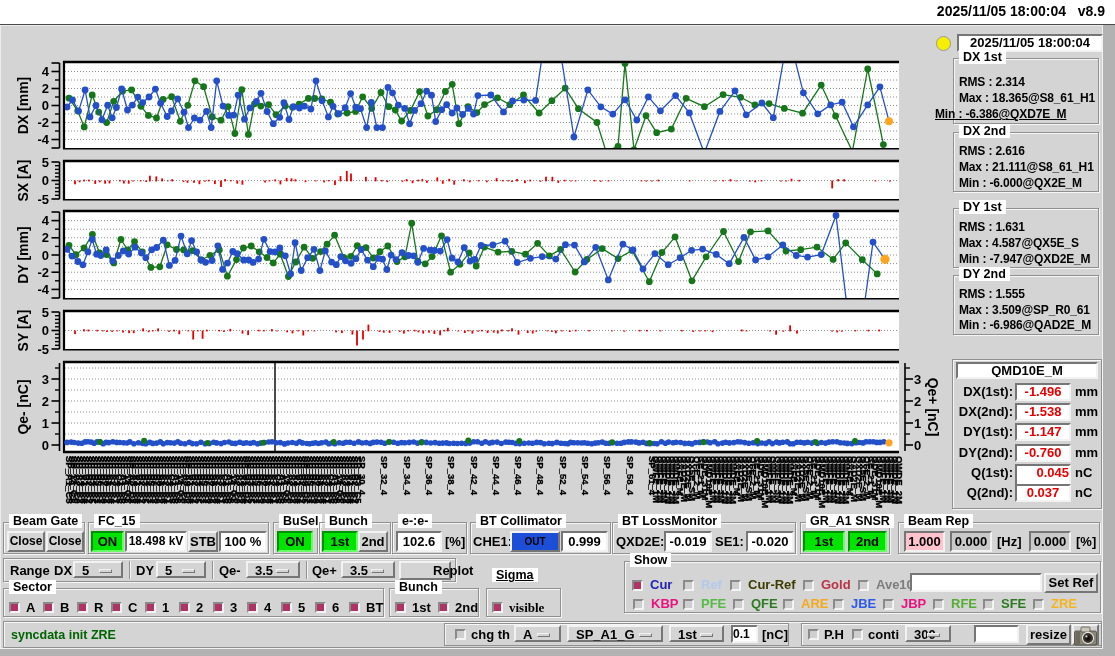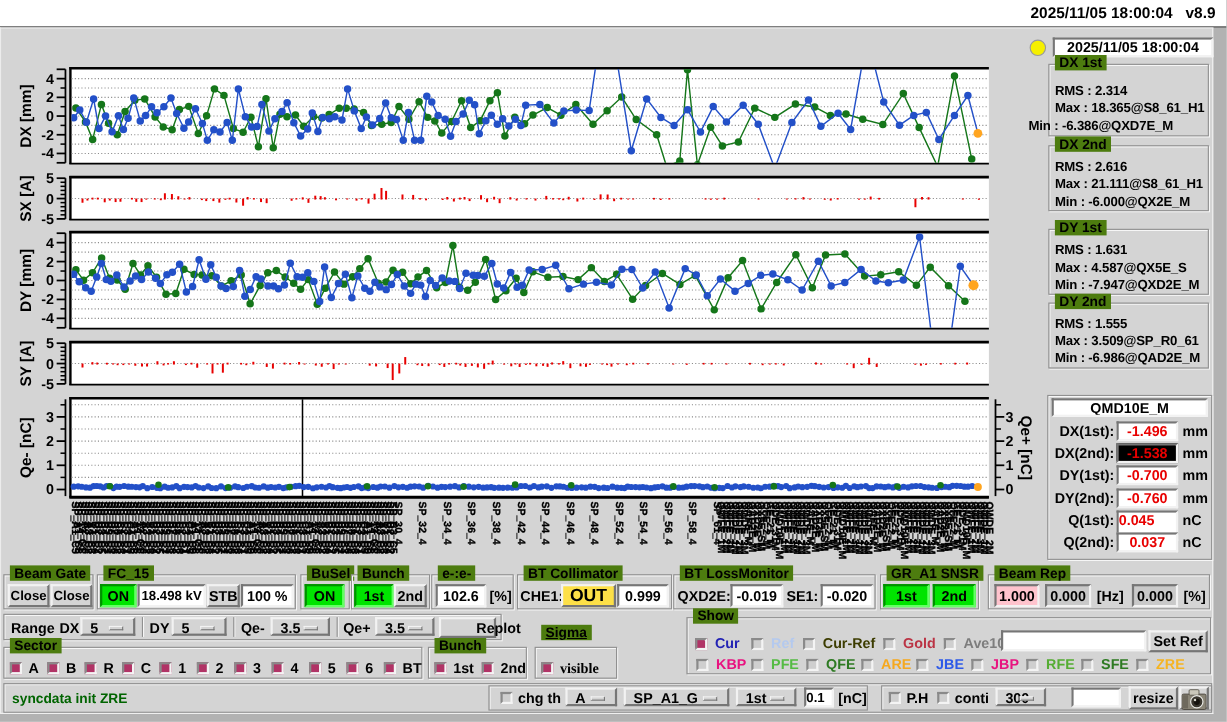--- a/index.html
+++ b/index.html
@@ -8,21 +8,21 @@
 #toptext { position:absolute; right:10px; top:3px; font-size:14px; font-weight:bold; }
 #sep { position:absolute; left:0; top:24px; width:1115px; height:1px; background:#4a4a4a; }
 #panel { position:absolute; left:0; top:25px; width:1103px; height:624px; background:#d4d4d4;
   border-top:1px solid #ececec; border-left:1px solid #ececec;
   border-right:1px solid #f2f2f2; border-bottom:1px solid #f2f2f2; }
 .btn { position:absolute; border:2px solid; border-color:#f2f2f2 #767676 #767676 #f2f2f2;
   font-weight:bold; text-align:center; color:#000; }
 .fld { position:absolute; border:2px solid; border-color:#767676 #f2f2f2 #f2f2f2 #767676;
   font-weight:bold; }
 .grp { position:absolute; border:1px solid #909090; box-shadow:1px 1px 0 #f6f6f6, inset 1px 1px 0 #f6f6f6; }
-.grplab { position:absolute; background:#4d7c0f; padding:0 4px; font-weight:bold; white-space:nowrap; }
+.grplab { position:absolute; background:#ffffff; padding:0 4px; font-weight:bold; white-space:nowrap; }
 .cb { position:absolute; border:2px solid; }
 .lab { position:absolute; white-space:nowrap; }
 .opt { position:absolute; border:2px solid; border-color:#f2f2f2 #767676 #767676 #f2f2f2;
   background:#d4d4d4; font-weight:bold; padding-left:7px; }
 .optbar { position:absolute; right:9px; top:6px; width:13px; height:4px; background:#d4d4d4;
   border:1.5px solid; border-color:#f2f2f2 #767676 #767676 #f2f2f2; }
 .vsep { position:absolute; width:2px; border-left:1px solid #909090; border-right:1px solid #f6f6f6; }
 
 </style></head><body>
 <div id="top"></div>
@@ -1191,21 +1191,21 @@
 <text transform="translate(890.9,455) rotate(90)" font-size="9.5" font-weight="bold" stroke="#000" stroke-width="0.35">QWDE_1M</text>
 <text transform="translate(895.0,455) rotate(90)" font-size="9.5" font-weight="bold" stroke="#000" stroke-width="0.35">QWDE_2M</text>
 </svg>
     </div>
     <div style="position:absolute;left:935px;top:10px;width:15px;height:15px;border-radius:50%;background:#f6f000;border:1px solid #999;"></div>
     <div class="fld" style="left:956px;top:8px;width:146px;height:18px;background:#fff;color:#000;font-size:13px;line-height:14px;text-align:center;white-space:nowrap;overflow:hidden;">2025/11/05 18:00:04</div>
     <div class="grp" style="left:952px;top:32px;width:146px;height:66px;"></div>
     <div class="grplab" style="left:958px;top:24px;font-size:12.5px;">DX 1st</div>
     <div class="lab" style="left:958px;top:48.7px;color:#000;font-size:12px;font-weight:bold;letter-spacing:-0.15px;">RMS :  2.314</div>
     <div class="lab" style="left:958px;top:65px;color:#000;font-size:12px;font-weight:bold;letter-spacing:-0.15px;">Max :  18.365@S8_61_H1</div>
-    <div class="lab" style="left:934px;top:81.3px;color:#000;font-size:12px;font-weight:bold;letter-spacing:-0.15px;"> Min :  -6.386@QXD7E_M</div>
+    <div class="lab" style="left:934px;top:81.3px;color:#000;font-size:12px;font-weight:bold;letter-spacing:-0.15px;text-decoration:underline;"> Min :  -6.386@QXD7E_M</div>
     <div class="grp" style="left:952px;top:106px;width:146px;height:60px;"></div>
     <div class="grplab" style="left:958px;top:98px;font-size:12.5px;">DX 2nd</div>
     <div class="lab" style="left:958px;top:117.80000000000001px;color:#000;font-size:12px;font-weight:bold;letter-spacing:-0.15px;">RMS :  2.616</div>
     <div class="lab" style="left:958px;top:133.9px;color:#000;font-size:12px;font-weight:bold;letter-spacing:-0.15px;">Max :  21.111@S8_61_H1</div>
     <div class="lab" style="left:958px;top:149.5px;color:#000;font-size:12px;font-weight:bold;letter-spacing:-0.15px;"> Min :  -6.000@QX2E_M</div>
     <div class="grp" style="left:952px;top:182px;width:146px;height:60px;"></div>
     <div class="grplab" style="left:958px;top:174px;font-size:12.5px;">DY 1st</div>
     <div class="lab" style="left:958px;top:194px;color:#000;font-size:12px;font-weight:bold;letter-spacing:-0.15px;">RMS :  1.631</div>
     <div class="lab" style="left:958px;top:210px;color:#000;font-size:12px;font-weight:bold;letter-spacing:-0.15px;">Max :  4.587@QX5E_S</div>
     <div class="lab" style="left:958px;top:225.5px;color:#000;font-size:12px;font-weight:bold;letter-spacing:-0.15px;"> Min :  -7.947@QXD2E_M</div>
@@ -1213,30 +1213,30 @@
     <div class="grplab" style="left:958px;top:241px;font-size:12.5px;">DY 2nd</div>
     <div class="lab" style="left:958px;top:261px;color:#000;font-size:12px;font-weight:bold;letter-spacing:-0.15px;">RMS :  1.555</div>
     <div class="lab" style="left:958px;top:276.5px;color:#000;font-size:12px;font-weight:bold;letter-spacing:-0.15px;">Max :  3.509@SP_R0_61</div>
     <div class="lab" style="left:958px;top:292.4px;color:#000;font-size:12px;font-weight:bold;letter-spacing:-0.15px;"> Min :  -6.986@QAD2E_M</div>
     <div class="grp" style="left:951px;top:333px;width:150px;height:150px;"></div>
     <div class="fld" style="left:955px;top:336px;width:142px;height:17px;background:#fff;color:#000;font-size:13px;line-height:13px;text-align:center;white-space:nowrap;overflow:hidden;">QMD10E_M</div>
     <div class="lab" style="left:955px;top:358px;color:#000;font-size:13px;font-weight:bold;width:57px;text-align:right;">DX(1st):</div>
     <div class="fld" style="left:1014px;top:357px;width:56px;height:18px;background:#fff;color:#e80000;font-size:13px;line-height:14px;text-align:center;white-space:nowrap;overflow:hidden;">-1.496</div>
     <div class="lab" style="left:1074px;top:358px;color:#000;font-size:13px;font-weight:bold;">mm</div>
     <div class="lab" style="left:955px;top:378.2px;color:#000;font-size:13px;font-weight:bold;width:57px;text-align:right;">DX(2nd):</div>
-    <div class="fld" style="left:1014px;top:377.2px;width:56px;height:18px;background:#000000;color:#e80000;font-size:13px;line-height:14px;text-align:center;white-space:nowrap;overflow:hidden;">-1.538</div>
+    <div class="fld" style="left:1014px;top:377.2px;width:56px;height:18px;background:#ffffff;color:#e80000;font-size:13px;line-height:14px;text-align:center;white-space:nowrap;overflow:hidden;">-1.538</div>
     <div class="lab" style="left:1074px;top:378.2px;color:#000;font-size:13px;font-weight:bold;">mm</div>
     <div class="lab" style="left:955px;top:398.4px;color:#000;font-size:13px;font-weight:bold;width:57px;text-align:right;">DY(1st):</div>
-    <div class="fld" style="left:1014px;top:397.4px;width:56px;height:18px;background:#fff;color:#e80000;font-size:13px;line-height:14px;text-align:center;white-space:nowrap;overflow:hidden;">-0.700</div>
+    <div class="fld" style="left:1014px;top:397.4px;width:56px;height:18px;background:#fff;color:#e80000;font-size:13px;line-height:14px;text-align:center;white-space:nowrap;overflow:hidden;">-1.147</div>
     <div class="lab" style="left:1074px;top:398.4px;color:#000;font-size:13px;font-weight:bold;">mm</div>
     <div class="lab" style="left:955px;top:418.59999999999997px;color:#000;font-size:13px;font-weight:bold;width:57px;text-align:right;">DY(2nd):</div>
     <div class="fld" style="left:1014px;top:417.59999999999997px;width:56px;height:18px;background:#fff;color:#e80000;font-size:13px;line-height:14px;text-align:center;white-space:nowrap;overflow:hidden;">-0.760</div>
     <div class="lab" style="left:1074px;top:418.59999999999997px;color:#000;font-size:13px;font-weight:bold;">mm</div>
     <div class="lab" style="left:955px;top:438.79999999999995px;color:#000;font-size:13px;font-weight:bold;width:57px;text-align:right;">Q(1st):</div>
-    <div class="fld" style="left:1014px;top:437.79999999999995px;width:56px;height:28px;background:#fff;color:#e80000;font-size:13px;line-height:14px;text-align:left;white-space:nowrap;overflow:hidden;">0.045</div>
+    <div class="fld" style="left:1014px;top:437.79999999999995px;width:56px;height:28px;background:#fff;color:#e80000;font-size:13px;line-height:14px;text-align:right;white-space:nowrap;overflow:hidden;">0.045</div>
     <div class="lab" style="left:1074px;top:438.79999999999995px;color:#000;font-size:13px;font-weight:bold;">nC</div>
     <div class="lab" style="left:955px;top:458.99999999999994px;color:#000;font-size:13px;font-weight:bold;width:57px;text-align:right;">Q(2nd):</div>
     <div class="fld" style="left:1014px;top:457.99999999999994px;width:56px;height:18px;background:#fff;color:#e80000;font-size:13px;line-height:14px;text-align:center;white-space:nowrap;overflow:hidden;">0.037</div>
     <div class="lab" style="left:1074px;top:458.99999999999994px;color:#000;font-size:13px;font-weight:bold;">nC</div>
     <div class="grp" style="left:2px;top:496px;width:82px;height:32px;"></div>
     <div class="grplab" style="left:8px;top:488px;font-size:12.5px;">Beam Gate</div>
     <div class="btn" style="left:6px;top:505px;width:38px;height:21px;background:#d4d4d4;font-size:12px;line-height:17px;">Close</div>
     <div class="btn" style="left:45px;top:505px;width:38px;height:21px;background:#d4d4d4;font-size:12px;line-height:17px;">Close</div>
     <div class="grp" style="left:87px;top:496px;width:181px;height:32px;"></div>
     <div class="grplab" style="left:93px;top:488px;font-size:12.5px;">FC_15</div>
@@ -1251,21 +1251,21 @@
     <div class="grplab" style="left:324px;top:488px;font-size:12.5px;">Bunch</div>
     <div class="btn" style="left:321px;top:505px;width:36px;height:21px;background:#00e400;font-size:13px;line-height:17px;border-color:#009000 #66ff66 #66ff66 #009000;">1st</div>
     <div class="btn" style="left:357px;top:505px;width:30px;height:21px;background:#d4d4d4;font-size:13px;line-height:17px;">2nd</div>
     <div class="grp" style="left:391px;top:496px;width:75px;height:32px;"></div>
     <div class="grplab" style="left:397px;top:488px;font-size:12.5px;">e-:e-</div>
     <div class="fld" style="left:395px;top:505px;width:46px;height:21px;background:#fff;color:#000;font-size:13px;line-height:17px;text-align:center;white-space:nowrap;overflow:hidden;">102.6</div>
     <div class="lab" style="left:444px;top:508px;color:#000;font-size:13px;font-weight:bold;">[%]</div>
     <div class="grp" style="left:469px;top:496px;width:141px;height:32px;"></div>
     <div class="grplab" style="left:475px;top:488px;font-size:12.5px;">BT Collimator</div>
     <div class="lab" style="left:472px;top:508px;color:#000;font-size:13px;font-weight:bold;">CHE1:</div>
-    <div class="btn" style="left:509px;top:505px;width:50px;height:21px;background:#fde047;font-size:16px;line-height:17px;">OUT</div>
+    <div class="btn" style="left:509px;top:505px;width:50px;height:21px;background:#1d4ed8;font-size:10px;line-height:17px;">OUT</div>
     <div class="fld" style="left:560px;top:505px;width:47px;height:21px;background:#fff;color:#000;font-size:13px;line-height:17px;text-align:center;white-space:nowrap;overflow:hidden;">0.999</div>
     <div class="grp" style="left:611px;top:496px;width:184px;height:32px;"></div>
     <div class="grplab" style="left:617px;top:488px;font-size:12.5px;">BT LossMonitor</div>
     <div class="lab" style="left:615px;top:508px;color:#000;font-size:13px;font-weight:bold;">QXD2E:</div>
     <div class="fld" style="left:663px;top:505px;width:48px;height:21px;background:#fff;color:#000;font-size:13px;line-height:17px;text-align:center;white-space:nowrap;overflow:hidden;">-0.019</div>
     <div class="lab" style="left:714px;top:508px;color:#000;font-size:13px;font-weight:bold;">SE1:</div>
     <div class="fld" style="left:745px;top:505px;width:48px;height:21px;background:#fff;color:#000;font-size:13px;line-height:17px;text-align:center;white-space:nowrap;overflow:hidden;">-0.020</div>
     <div class="grp" style="left:799px;top:496px;width:90px;height:32px;"></div>
     <div class="grplab" style="left:805px;top:488px;font-size:12.5px;">GR_A1 SNSR</div>
     <div class="btn" style="left:802px;top:505px;width:42px;height:21px;background:#00e400;font-size:13px;line-height:17px;border-color:#009000 #66ff66 #66ff66 #009000;">1st</div>

